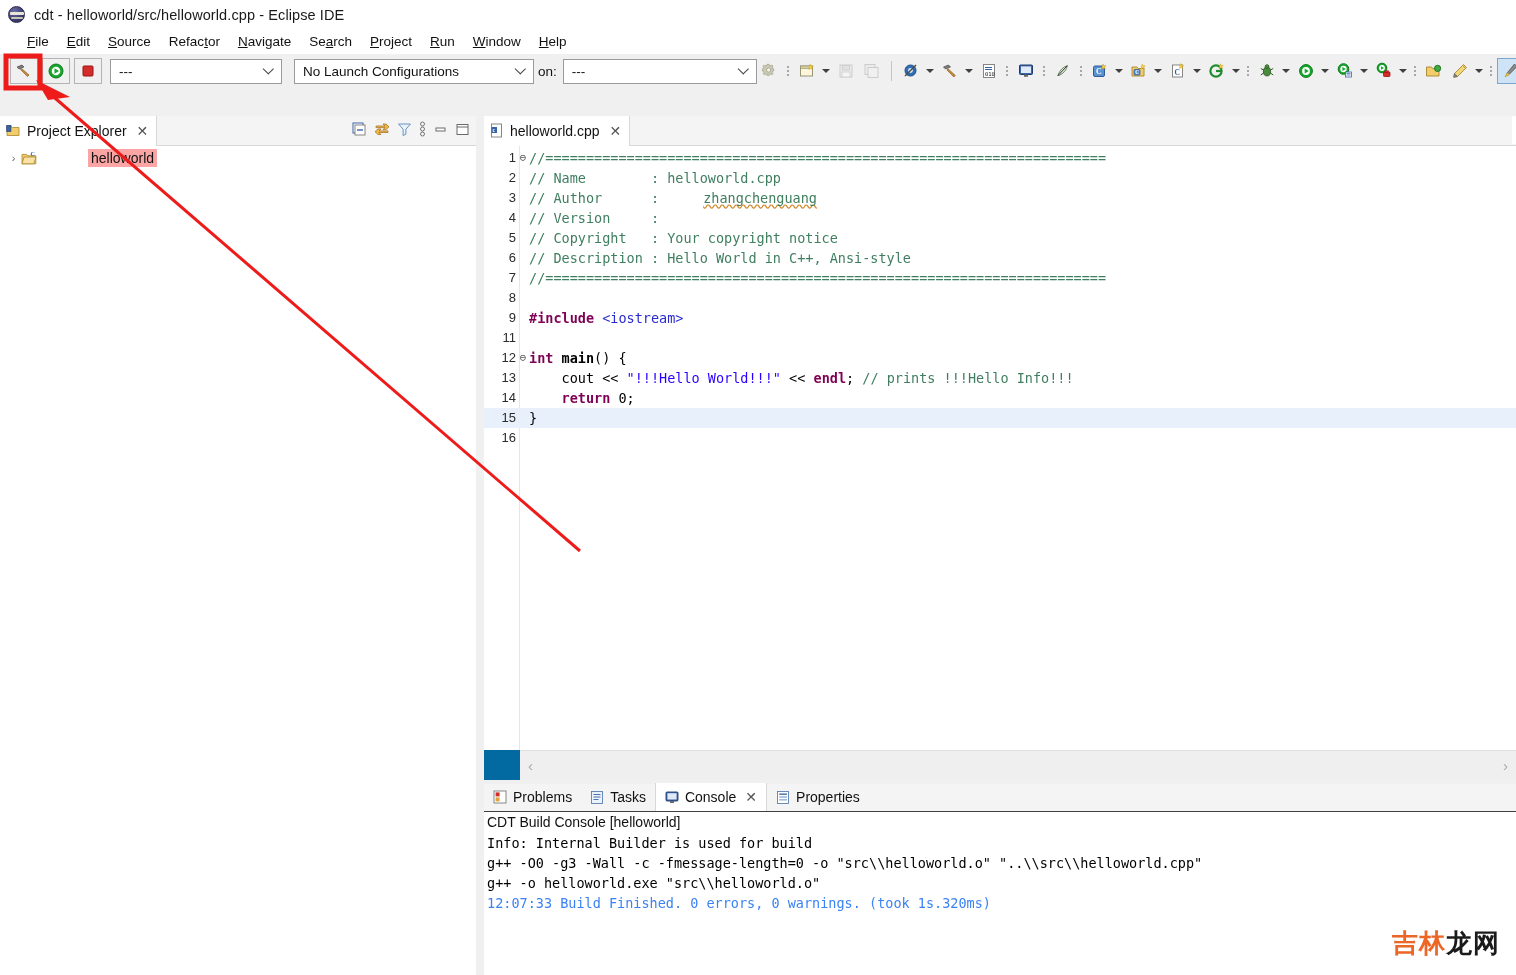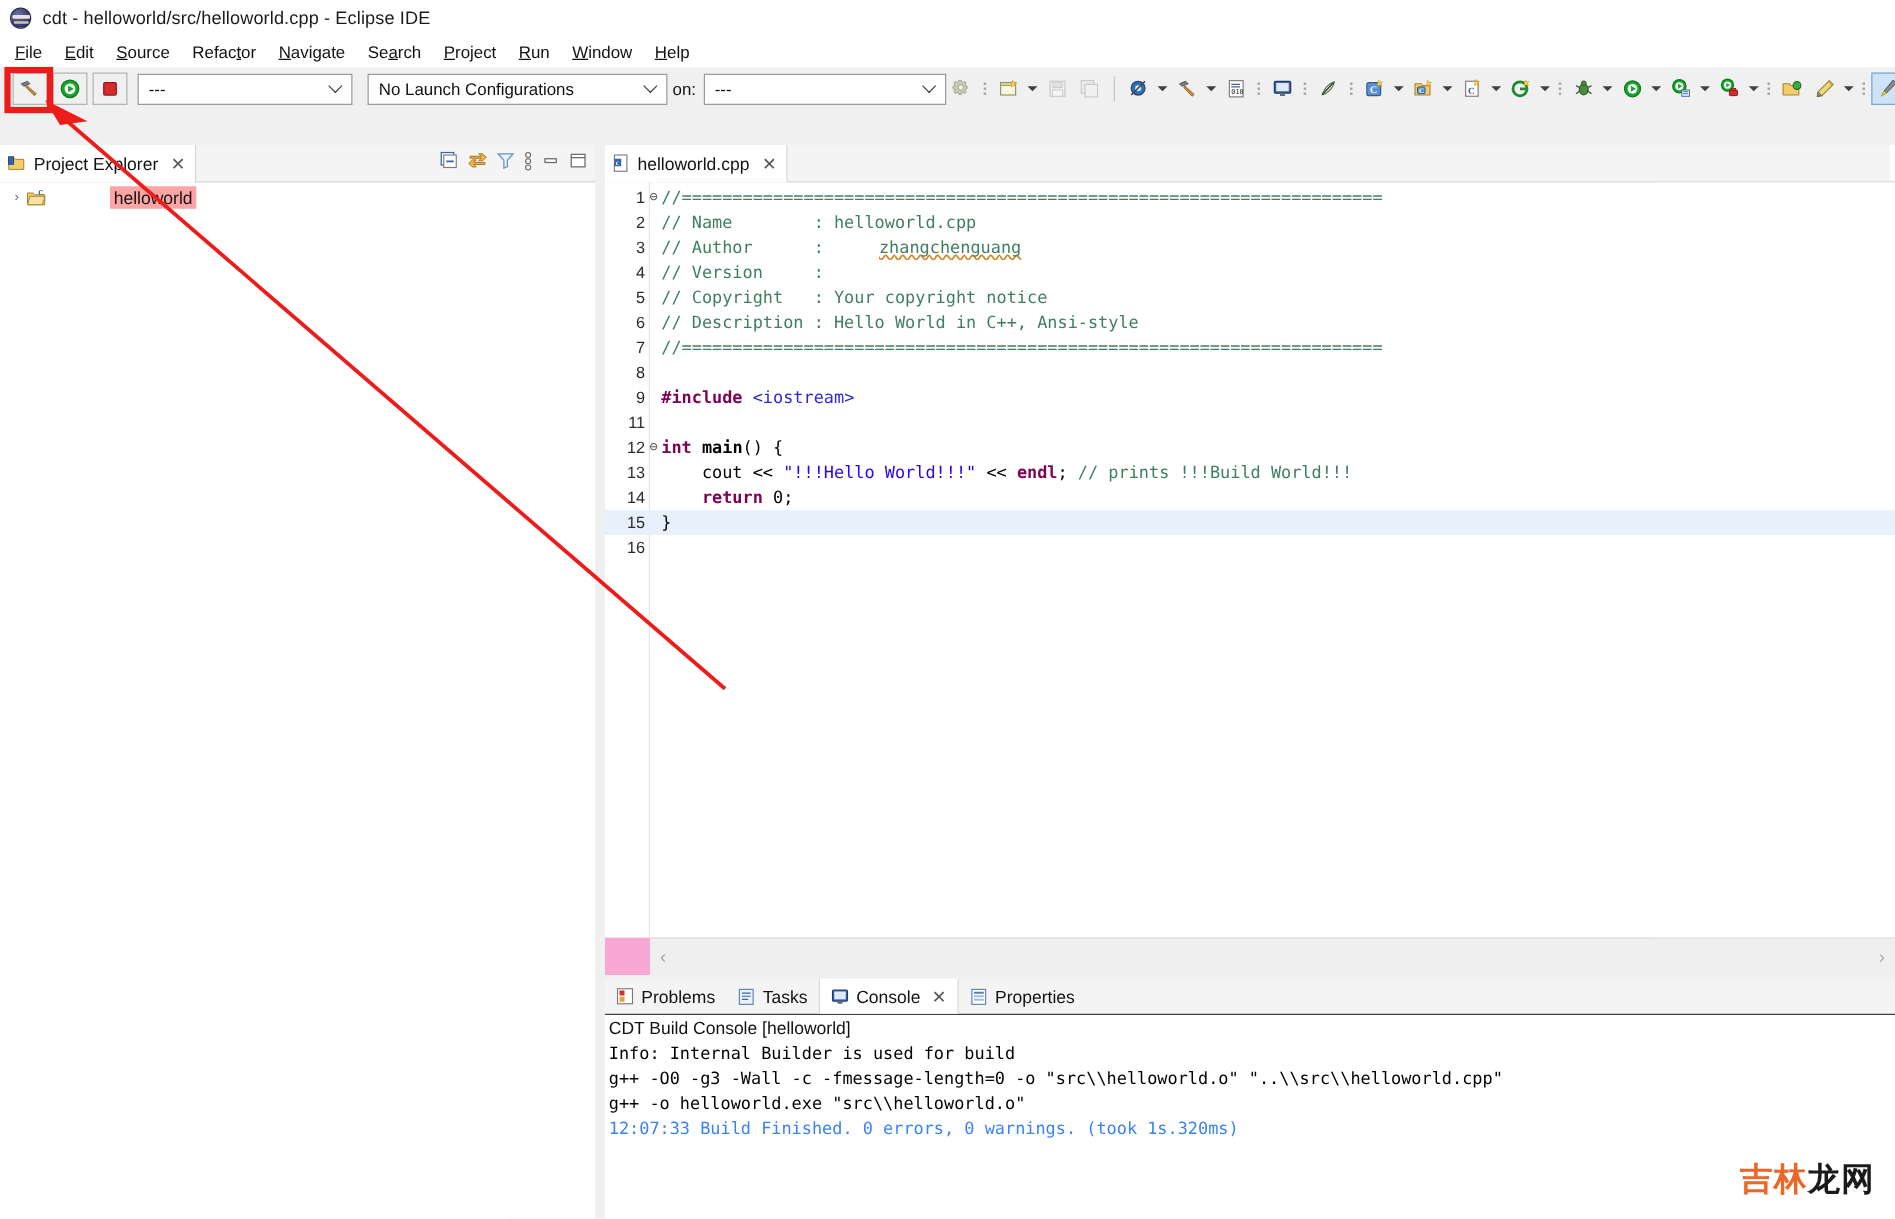--- a/index.html
+++ b/index.html
@@ -30,21 +30,21 @@
   }
   .eclipse-logo:after {
     content:""; position:absolute; left:2px; top:10px; width:12px; height:2px;
     background:#c9c3b2; border-radius:1px;
   }
   .title-text { font-size:14.5px; color:#1a1a1a; letter-spacing:0.1px; }
 
   
   .menubar {
     position:absolute; left:0; top:29px; width:1516px; height:25px;
-    background:#ffffff; display:flex; align-items:center; padding-left:3px;
+    background:#ffffff; display:flex; align-items:center; padding-left:18px;
   }
   .menu-item {
     font-size:13.5px; color:#111; padding:0 9px; cursor:default; white-space:nowrap;
   }
   .menu-item u { text-decoration:underline; }
 
   
   .toolbar {
     position:absolute; left:0; top:54px; width:1516px; height:35px;
     background:#f0f0f0; display:flex; align-items:center; padding-left:8px;
@@ -114,21 +114,21 @@
   .tree-row {
     height:24px; display:flex; align-items:center; padding-left:6px; font-size:14px; color:#111;
   }
   .tree-arrow {
     width:15px; text-align:center; color:#6a6a6a; font-size:11px; flex:none;
   }
   .tree-label { background:#fca5a5; padding:1px 3px;margin-left:45px; }
 
   
   .editor {
-    position:absolute; left:484px; top:116px; width:839px; height:664px; background:#f9a8d4;
+    position:absolute; left:484px; top:116px; width:839px; height:664px; background:#0369a1;
   }
   .editor-tabrow {
     position:absolute; left:0; top:0; width:1032px; height:30px;
     background:#f4f4f4; border-bottom:1px solid #d8d8d8; display:flex; align-items:center;
   }
   .editor-tab {
     height:30px; display:flex; align-items:center; padding:0 8px 0 6px; gap:6px;
     background:#ffffff; border-right:1px solid #d8d8d8; font-size:14px; color:#111;
   }
   .editor-body {
@@ -578,21 +578,21 @@
           <div class="codeline"><span class="lnum">2</span><span class="ctext"><span class="cm">// Name        : </span><span class="cm">helloworld.cpp</span></span></div>
           <div class="codeline"><span class="lnum">3</span><span class="ctext"><span class="cm">// Author      : </span><span class="cm spell">zhangchenguang</span></span></div>
           <div class="codeline"><span class="lnum">4</span><span class="ctext"><span class="cm">// Version     :</span></span></div>
           <div class="codeline"><span class="lnum">5</span><span class="ctext"><span class="cm">// Copyright   : Your copyright notice</span></span></div>
           <div class="codeline"><span class="lnum">6</span><span class="ctext"><span class="cm">// Description : Hello World in C++, Ansi-style</span></span></div>
           <div class="codeline"><span class="lnum">7</span><span class="ctext"><span class="cm">//=====================================================================</span></span></div>
           <div class="codeline"><span class="lnum">8</span><span class="ctext"></span></div>
           <div class="codeline"><span class="lnum">9</span><span class="ctext"><span class="pp">#include </span><span class="inc">&lt;iostream&gt;</span></span></div>
           <div class="codeline"><span class="lnum">11</span><span class="ctext"></span></div>
           <div class="codeline"><span class="lnum">12</span><span class="fold">⊖</span><span class="ctext"><span class="kw">int</span><span class="pl"> </span><span class="fn">main</span><span class="pl">() {</span></span></div>
-          <div class="codeline"><span class="lnum">13</span><span class="ctext"><span class="pl">    cout &lt;&lt; </span><span class="str">"!!!Hello World!!!"</span><span class="pl"> &lt;&lt; </span><span class="kw">endl</span><span class="pl">; </span><span class="cm">// prints !!!Build World!!!</span></span></div>
+          <div class="codeline"><span class="lnum">13</span><span class="ctext"><span class="pl">    cout &lt;&lt; </span><span class="str">"!!!Hello World!!!"</span><span class="pl"> &lt;&lt; </span><span class="kw">endl</span><span class="pl">; </span><span class="cm">// prints !!!Hello Info!!!</span></span></div>
           <div class="codeline"><span class="lnum">14</span><span class="ctext"><span class="pl">    </span><span class="kw">return</span><span class="pl"> 0;</span></span></div>
           <div class="codeline hl"><span class="lnum">15</span><span class="ctext"><span class="pl">}</span></span></div>
           <div class="codeline"><span class="lnum">16</span><span class="ctext"></span></div>
         </div>
     </div>
 
     <div class="editor-hscroll">
       <span class="hs-arrow">‹</span>
       <span class="hs-arrow">›</span>
     </div>

